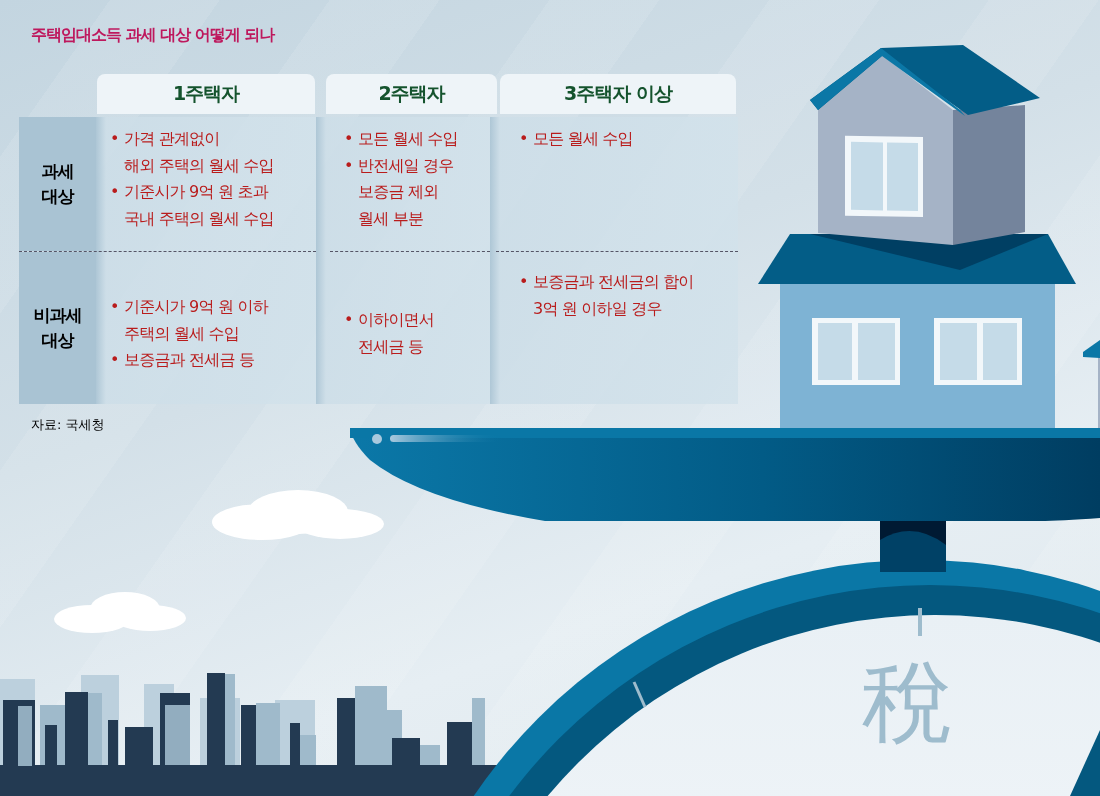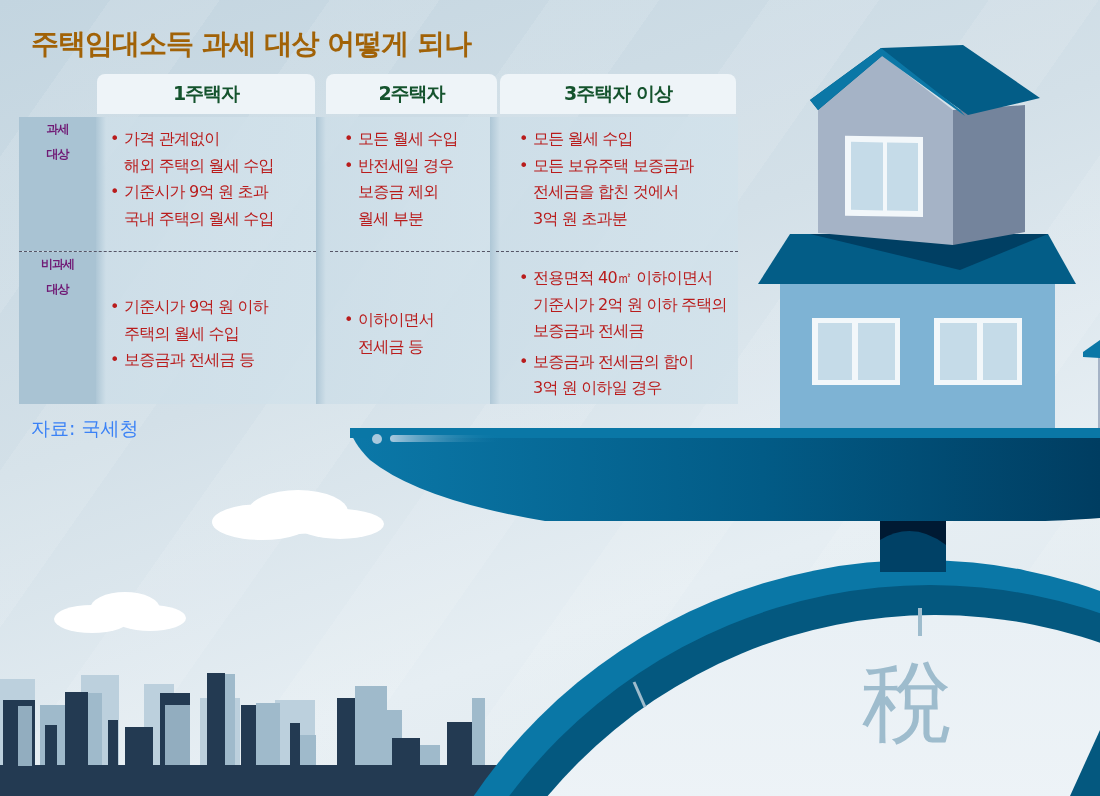--- a/index.html
+++ b/index.html
@@ -8,49 +8,49 @@
     font-family: "DejaVu Sans", "Liberation Sans", sans-serif;
     background: linear-gradient(160deg, #c3d5e0 0%, #d3e0e8 40%, #e6eef3 70%, #dfe8ee 100%);
   }
   .rays {
     position: absolute; inset: 0; pointer-events: none;
     background:
       repeating-linear-gradient(125deg, rgba(255,255,255,0) 0px, rgba(255,255,255,0) 90px, rgba(255,255,255,0.10) 90px, rgba(255,255,255,0.10) 180px);
   }
   .title {
     position: absolute; left: 31px; top: 25px;
-    font-size: 28px; font-weight: bold; color: #a16207; letter-spacing: -1px;
+    font-size: 16px; font-weight: bold; color: #be185d; letter-spacing: -1px;
   }
   .tab {
     position: absolute; top: 74px; height: 40px;
     background: #eef4f8; border-radius: 8px 8px 0 0;
     color: #14532d; font-size: 19px; font-weight: bold;
     display: flex; align-items: center; justify-content: center; letter-spacing: -1px;
   }
   .rowhead {
     position: absolute; left: 19px; width: 77px;
-    background: #a9c3d3; color: #701a75; font-size: 12px; font-weight: bold;
-    display: flex; justify-content: center; text-align: center; line-height: 25px;
+    background: #a9c3d3; color: #000000; font-size: 17px; font-weight: bold;
+    display: flex; align-items: center; justify-content: center; text-align: center; line-height: 25px;
     letter-spacing: -1px;
   }
   .col {
     position: absolute; top: 117px; height: 287px;
     background: linear-gradient(90deg, rgba(170,196,212,0.9) 0px, rgba(205,222,232,0.85) 10px, rgba(210,226,235,0.85) 100%);
   }
   .cell {
     position: absolute; font-size: 16px; color: #b91c1c; line-height: 26.5px; letter-spacing: -0.8px;
   }
   .cell ul { margin: 0; padding: 0; list-style: none; }
   .cell li { position: relative; padding-left: 16px; }
   .cell li::before { content: "•"; position: absolute; left: 2px; top: 0; }
   .dash {
     position: absolute; top: 251px; height: 0; border-top: 1px dashed #556;
   }
   .source {
-    position: absolute; left: 31px; top: 416px; font-size: 19px; color: #3b82f6; text-align: right;
+    position: absolute; left: 31px; top: 416px; font-size: 13px; color: #000000; text-align: right;
   }
   .illus { position: absolute; left: 0; top: 0; }
   .tax-char {
     position: absolute; left: 862px; top: 640px; font-size: 92px; color: #9ebccd;
     font-family: "DejaVu Serif", "Liberation Serif", serif;
   }
 </style>
 </head>
 <body>
 
@@ -207,36 +207,34 @@
   </div>
   <div class="cell" style="left:342px;top:126px;">
     <ul>
       <li><span>모든 월세 수입</span></li>
       <li><span>반전세일 경우</span><br><span>보증금 제외</span><br><span>월세 부분</span></li>
     </ul>
   </div>
   <div class="cell" style="left:517px;top:126px;">
     <ul>
       <li><span>모든 월세 수입</span></li>
-      <li><span>모든 보유주택 보증금과</span><br><span>전세금을 합친 것에서</span><br><span>3억 원 초과분</span></li>
     </ul>
   </div>
 
   <div class="cell" style="left:108px;top:294px;">
     <ul>
       <li><span>기준시가 9억 원 이하</span><br><span>주택의 월세 수입</span></li>
       <li><span>보증금과 전세금 등</span></li>
     </ul>
   </div>
   <div class="cell" style="left:342px;top:307px;">
     <ul>
       <li><span>이하이면서</span><br><span>전세금 등</span></li>
     </ul>
   </div>
   <div class="cell" style="left:517px;top:265px;">
     <ul>
-      <li><span>전용면적 40㎡ 이하이면서</span><br><span>기준시가 2억 원 이하 주택의</span><br><span>보증금과 전세금</span></li>
       <li style="margin-top:4px;"><span>보증금과 전세금의 합이</span><br><span>3억 원 이하일 경우</span></li>
     </ul>
   </div>
 </div>
 
 <div class="source">자료: 국세청</div>
 
 </body></html>

